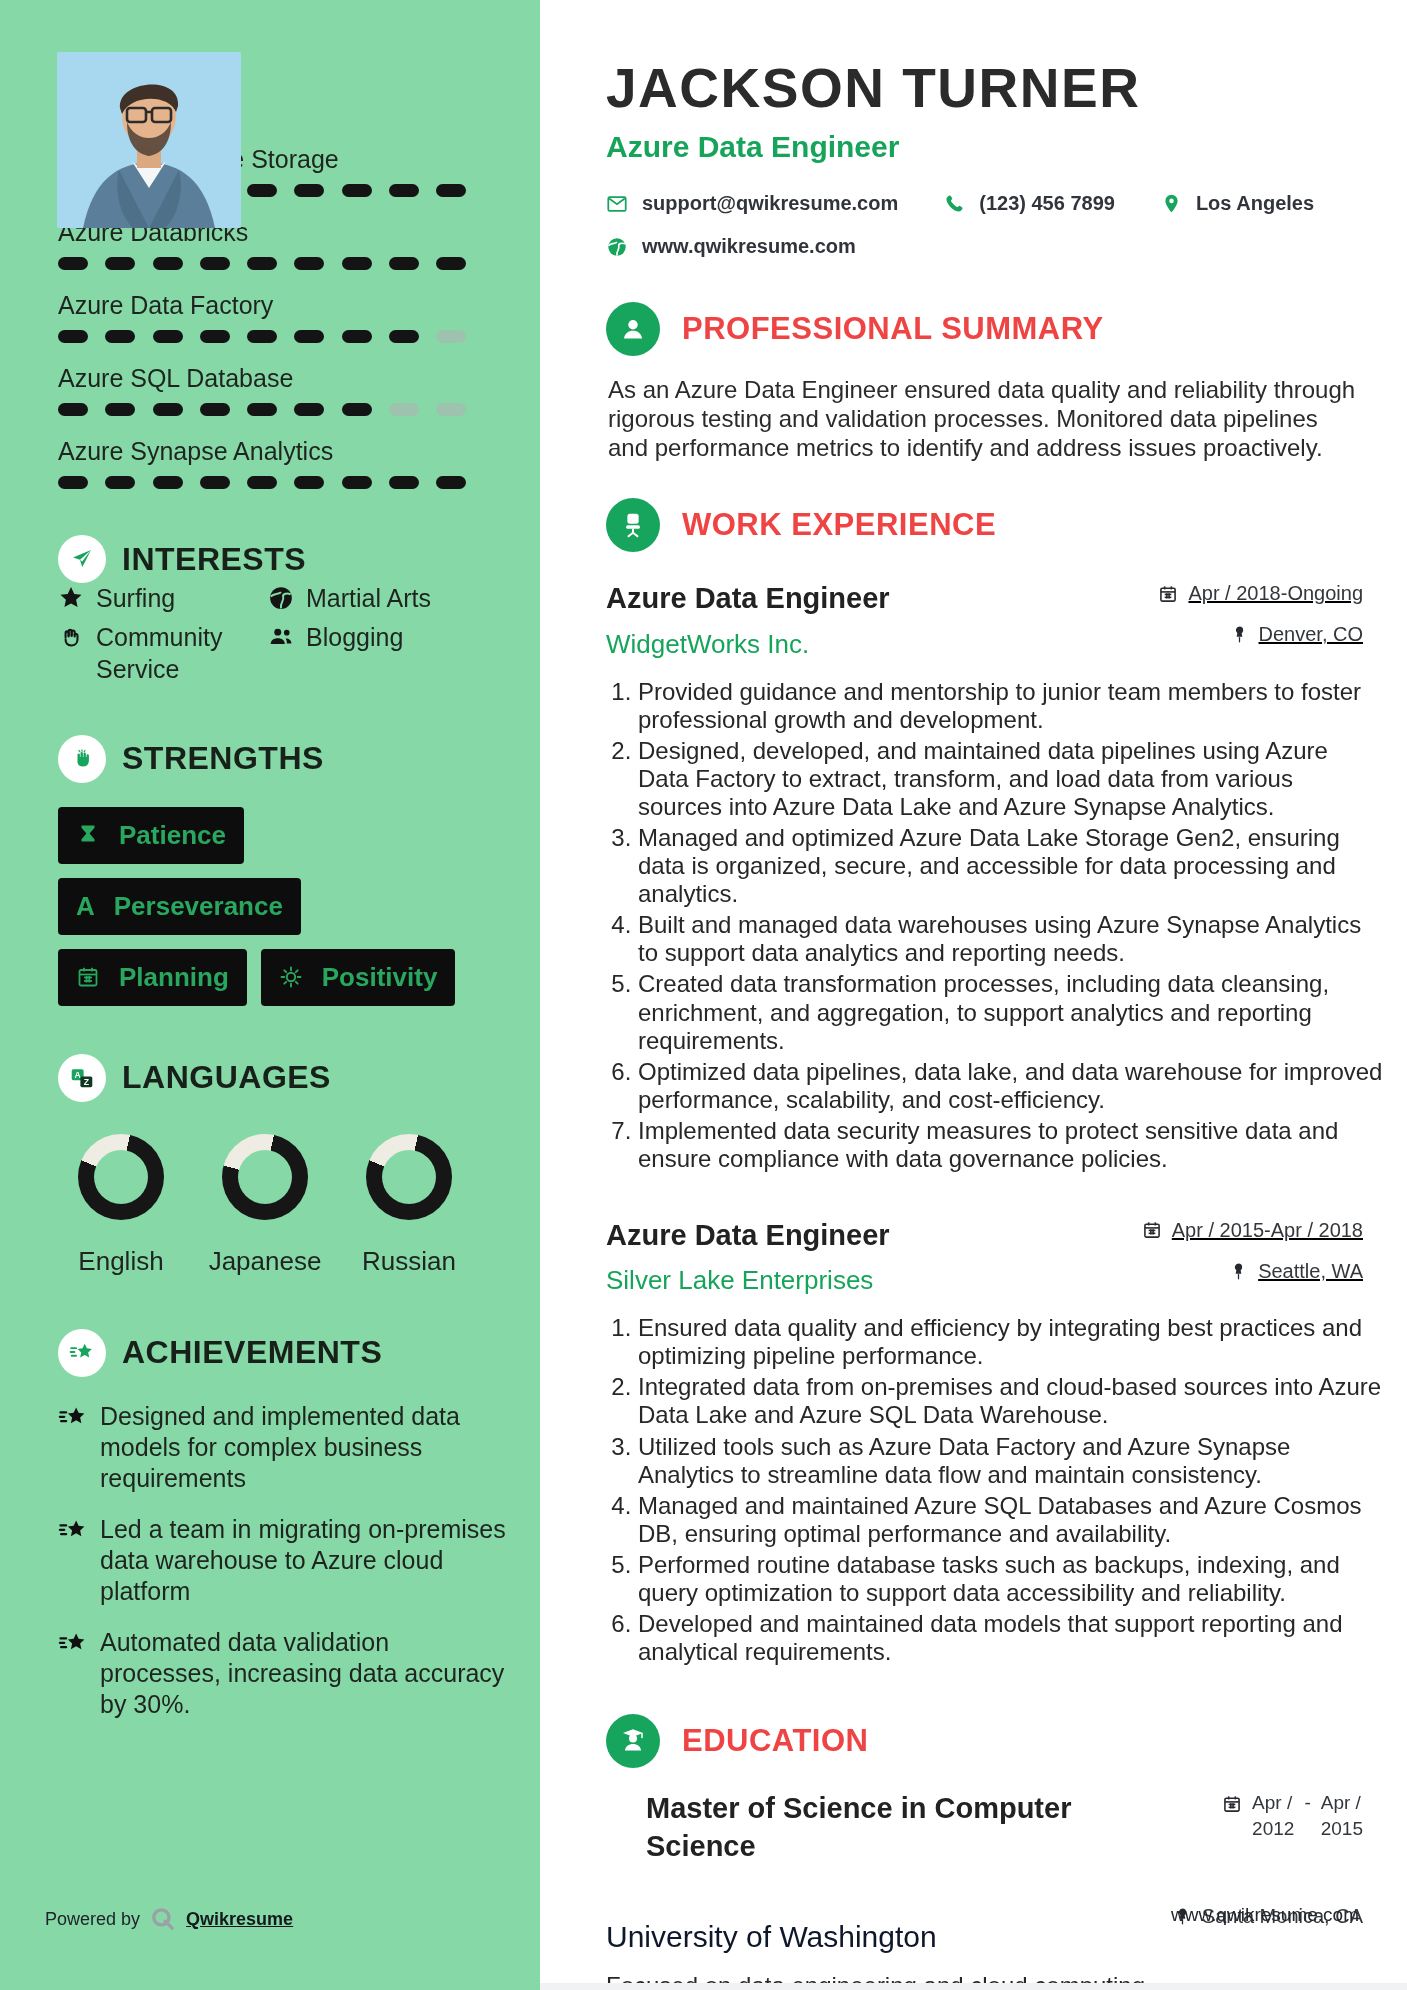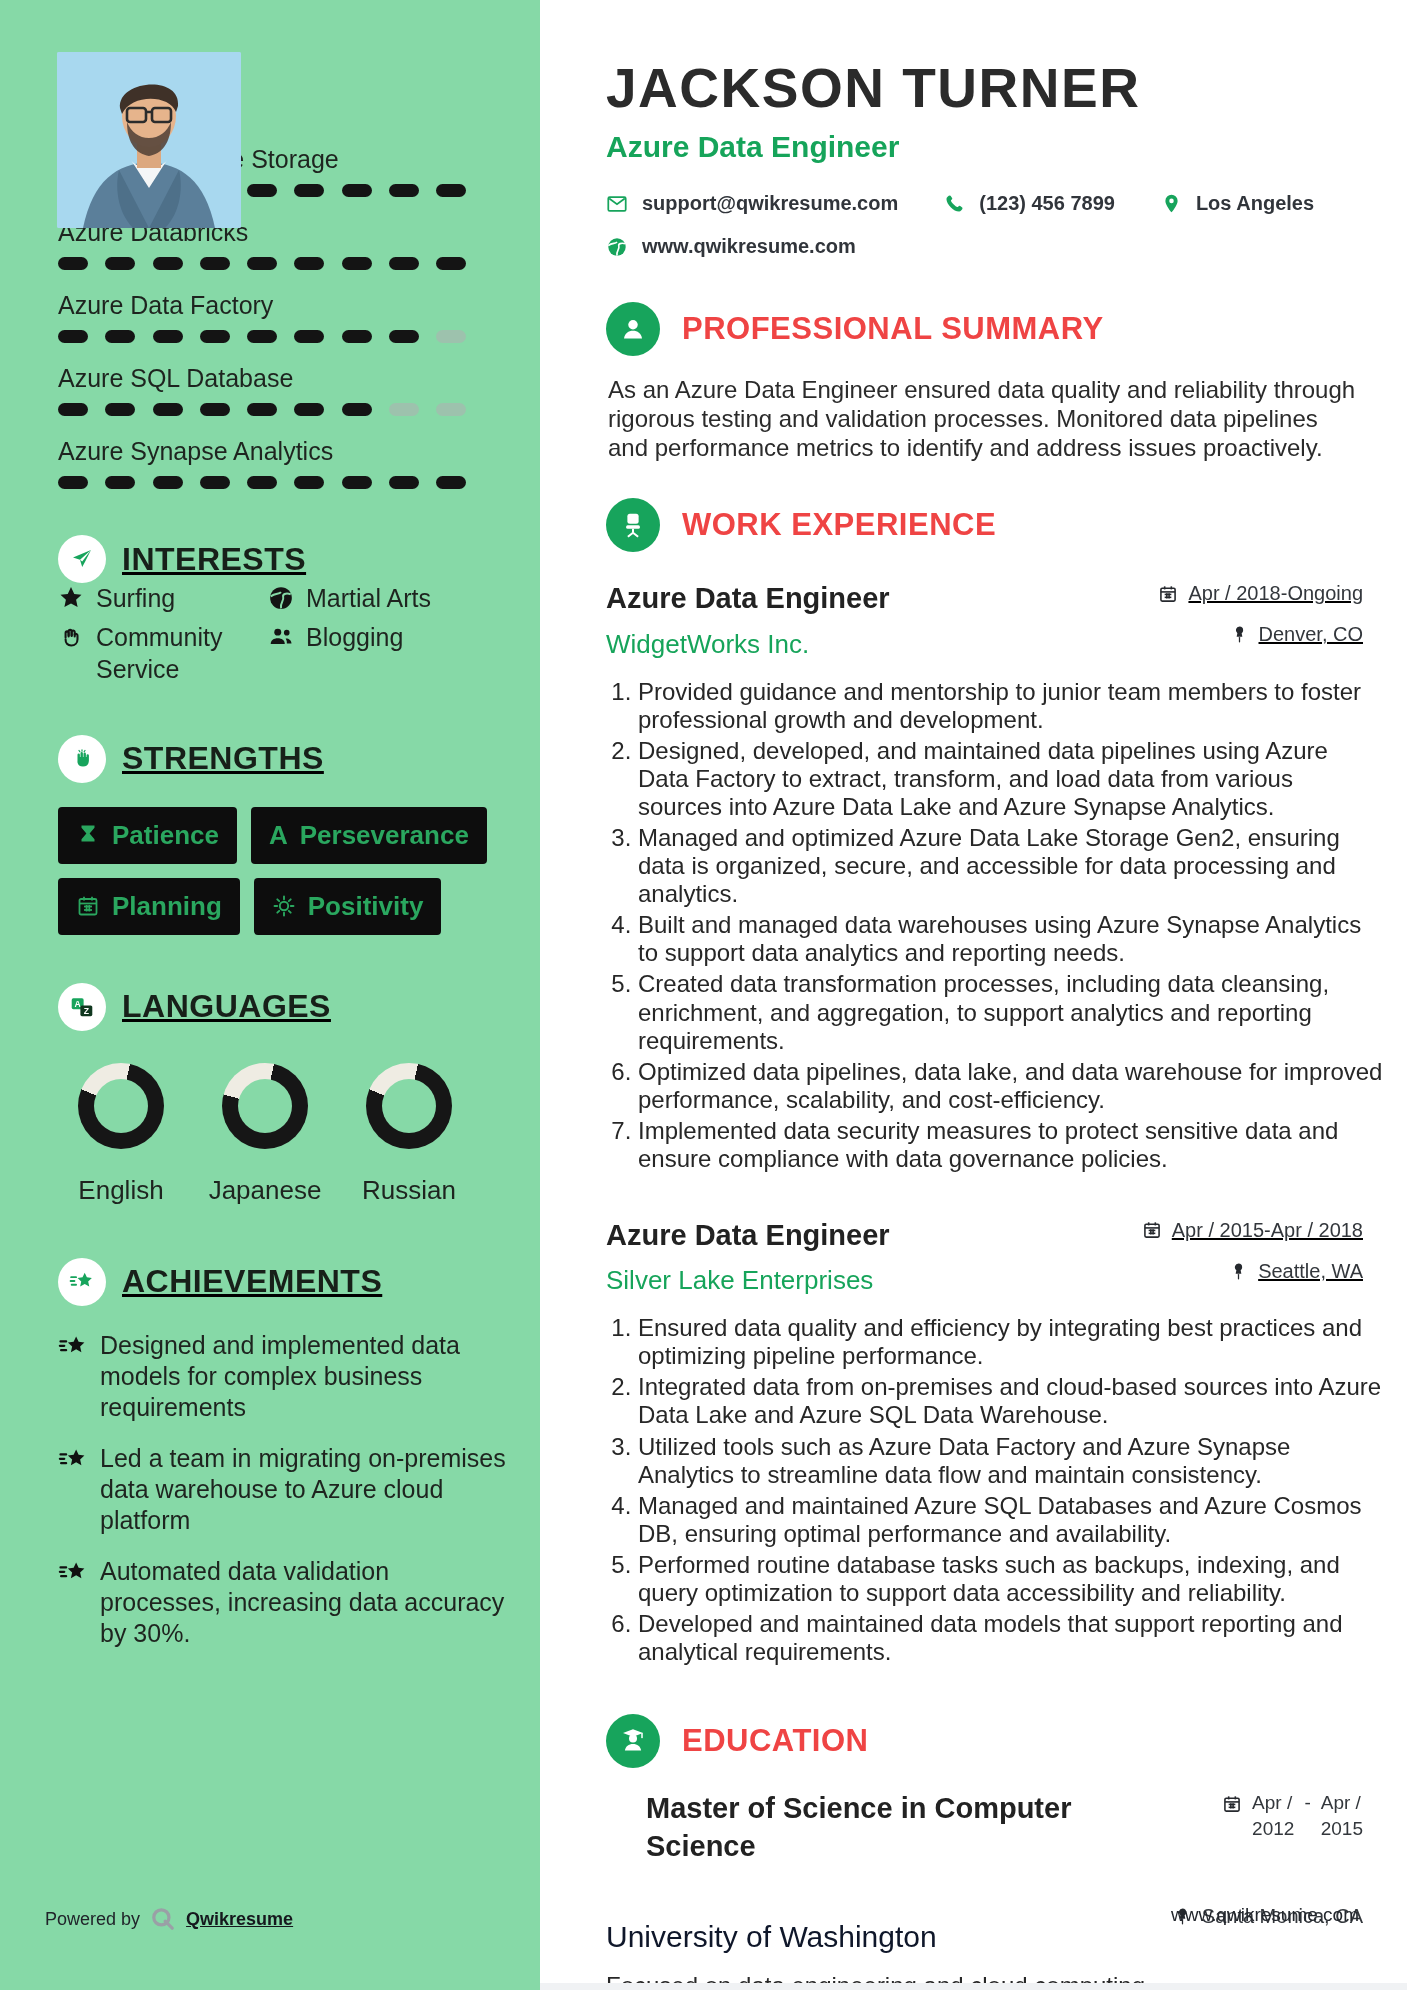--- a/index.html
+++ b/index.html
@@ -8,21 +8,21 @@
     background:#ffffff;font-family:"Liberation Sans",sans-serif;
     -webkit-font-smoothing:antialiased;
   }
   
   .sidebar{position:absolute;left:0;top:0;width:540px;height:1990px;background:#86d9a7;}
   .photo{
     position:absolute;left:57px;top:52px;width:184px;height:176px;
     background:#a8d8ef;border-radius:2px;overflow:hidden;
   }
   .side-section{margin-left:58px;margin-right:30px;}
-  .side-head{display:flex;align-items:center;gap:16px;text-decoration:underline;}
+  .side-head{display:flex;align-items:center;gap:16px;}
   .side-circle{
     width:48px;height:48px;border-radius:50%;background:#ffffff;flex:0 0 auto;
     display:flex;align-items:center;justify-content:center;color:#17a45c;
   }
   .side-title{font-size:32px;font-weight:800;color:#172019;letter-spacing:.5px;}
   
   .skills{margin-top:75px;}
   .skill-list{margin-top:22px;}
   .skill-row{margin-bottom:21px;}
   .skill-label{font-size:25px;color:#1e241f;margin-bottom:10px;}
@@ -33,21 +33,21 @@
   .interests{margin-top:46px;}
   .int-grid{display:grid;grid-template-columns:210px 1fr;row-gap:8px;}
   .int-item{display:flex;gap:12px;align-items:flex-start;color:#141414;}
   .int-item .lbl{font-size:25px;color:#1e241f;line-height:1.25;}
   .int-item svg{margin-top:2px;flex:0 0 auto;}
   
   .strengths{margin-top:50px;}
   .pill-wrap{margin-top:24px;display:flex;flex-wrap:wrap;gap:14px;width:440px;}
   .pill{
     background:#0d0d0d;border-radius:4px;display:inline-flex;align-items:center;
-    gap:12px;padding:13px 18px;color:#2aa75f;
+    gap:19px;padding:13px 18px;color:#2aa75f;
   }
   .pill .lbl{font-size:26px;font-weight:600;}
   .pill .a-glyph{font-size:26px;font-weight:800;line-height:1;}
   
   .languages{margin-top:48px;}
   .lang-row{margin-top:32px;display:flex;gap:58px;margin-left:20px;}
   .lang{width:86px;display:flex;flex-direction:column;align-items:center;}
   .donut{position:relative;width:86px;height:86px;border-radius:50%;}
   .donut .hole{position:absolute;inset:16px;border-radius:50%;background:#86d9a7;}
   .lang .lbl{margin-top:26px;font-size:26px;color:#1e241f;white-space:nowrap;}

